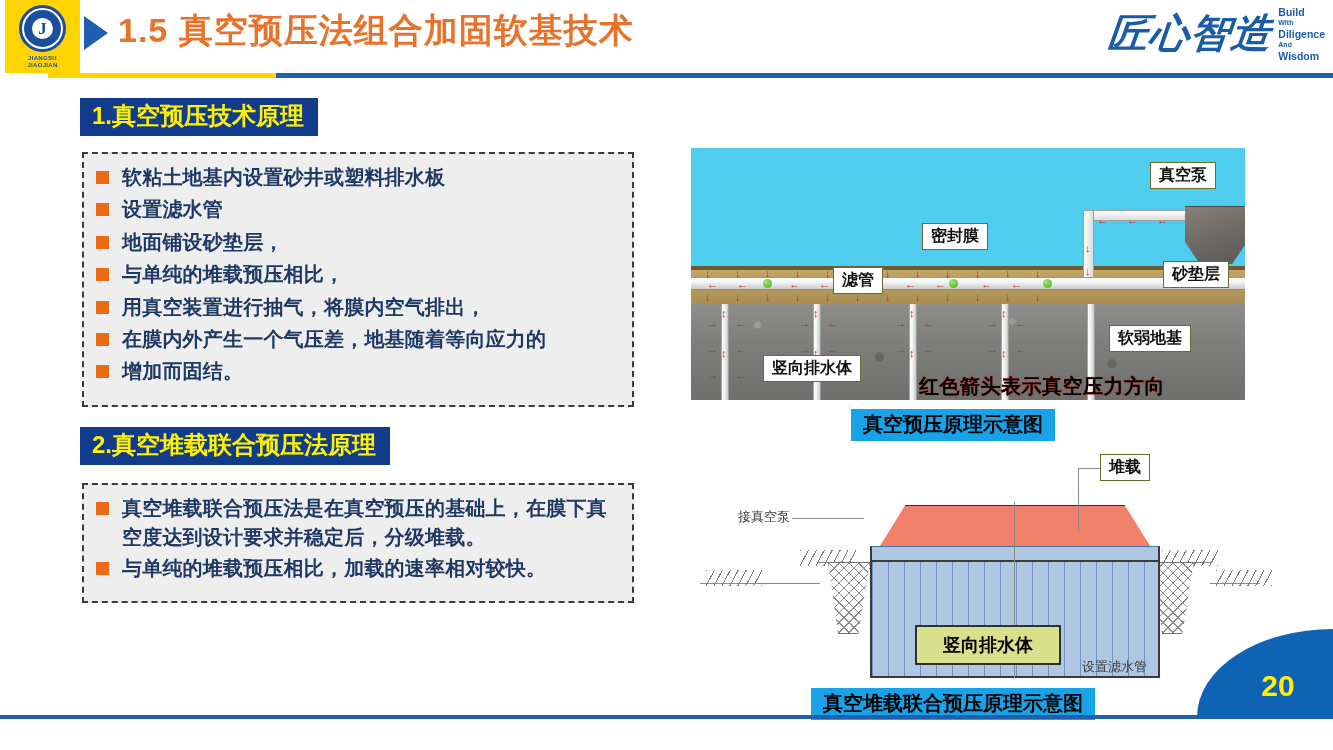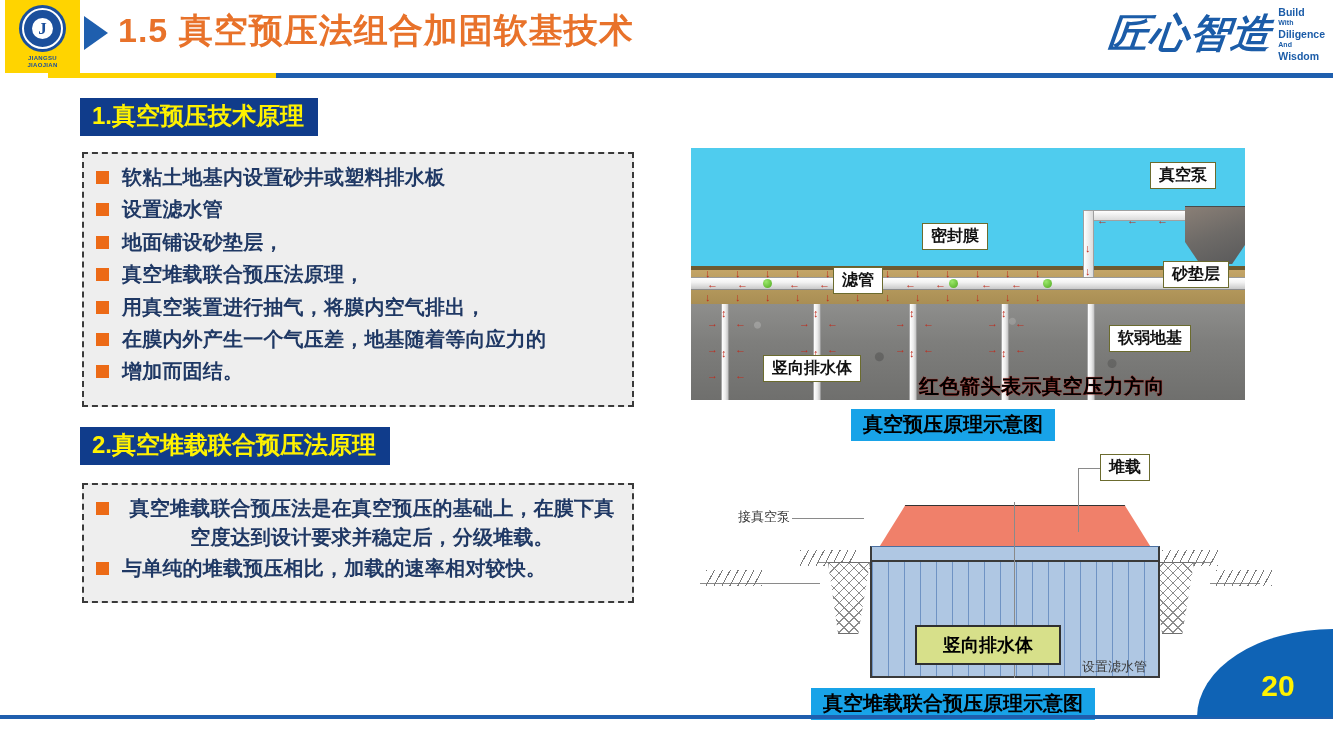--- a/index.html
+++ b/index.html
@@ -97,21 +97,21 @@
   .bl {
     display: flex; align-items: flex-start; gap: 13px;
     margin-bottom: 4px;
   }
   .bl .sq {
     width: 13px; height: 13px; background: #EC6A16;
     flex: 0 0 13px; margin-top: 8px;
   }
   .bl .tx {
     font-size: 20px; font-weight: bold; color: #1F3864;
-    line-height: 1.42; letter-spacing: 0.2px; text-align: center;
+    line-height: 1.42; letter-spacing: 0.2px;
   }
   #box2 .bl { margin-bottom: 2px; }
   #box2 .bl .tx { line-height: 1.45; }
 
   
   .diag1 {
     position: absolute; left: 691px; top: 148px;
     width: 554px; height: 252px; overflow: hidden;
     background: #4CC8EE;
   }
@@ -294,21 +294,21 @@
     <div class="bl">
       <span class="sq"></span>
       <span class="tx">设置滤水管</span>
     </div>
     <div class="bl">
       <span class="sq"></span>
       <span class="tx">地面铺设砂垫层，</span>
     </div>
     <div class="bl">
       <span class="sq"></span>
-      <span class="tx">真空堆载联合预压法原理，</span>
+      <span class="tx">与单纯的堆载预压相比，</span>
     </div>
     <div class="bl">
       <span class="sq"></span>
       <span class="tx">用真空装置进行抽气，将膜内空气排出，</span>
     </div>
     <div class="bl">
       <span class="sq"></span>
       <span class="tx">在膜内外产生一个气压差，地基随着等向应力的</span>
     </div>
     <div class="bl">

